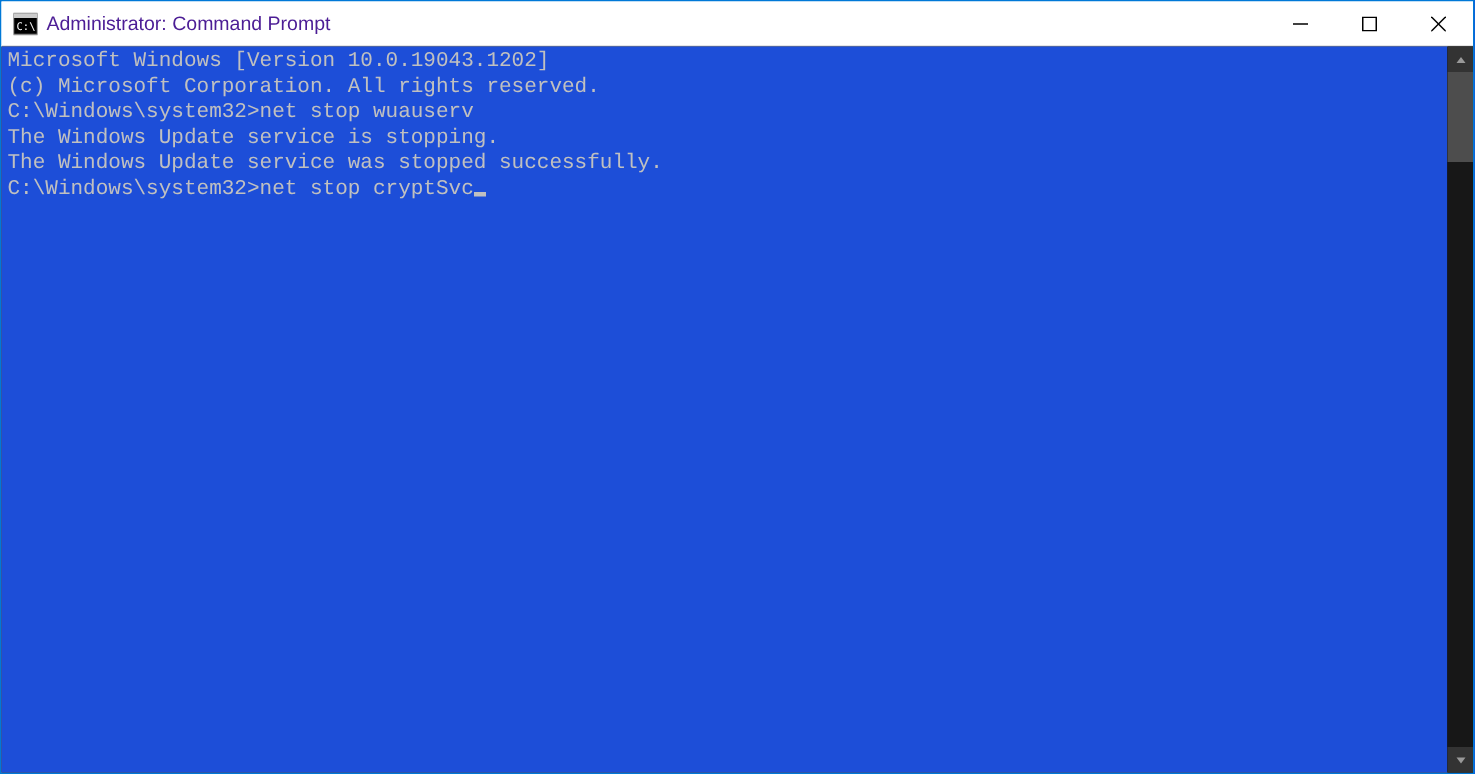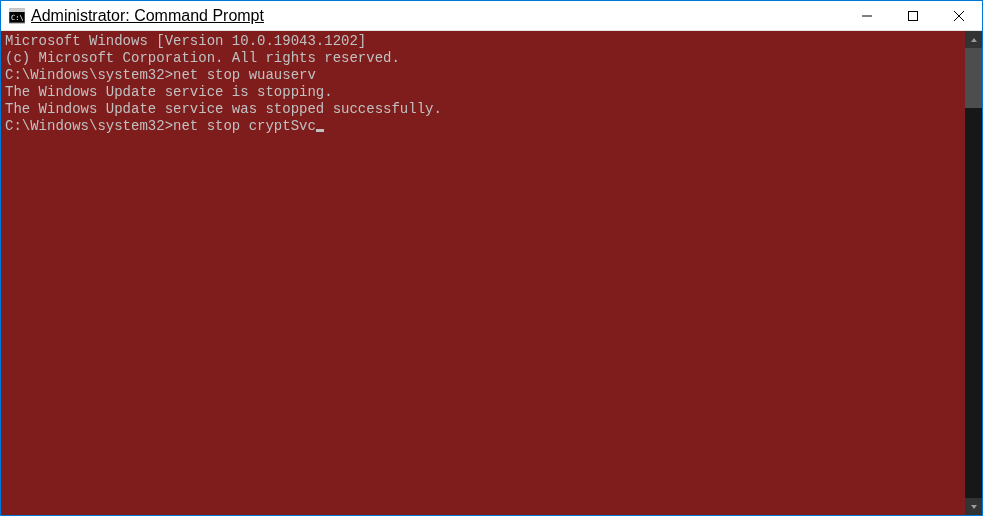--- a/index.html
+++ b/index.html
@@ -35,24 +35,23 @@
       height: 16px;
       margin-left: 8px;
       margin-right: 6px;
       position: relative;
     }
     .titlebar-icon svg {
       width: 16px;
       height: 16px;
     }
     .titlebar-title {
-      font-size: 16px;
-      color: #000000;
+      font-size: 13px;
+      color: #4c1d95;
       flex: 0 0 auto;
-      text-decoration: underline;
     }
     .titlebar-spacer {
       flex: 1;
     }
     .win-controls {
       display: flex;
       height: 100%;
     }
     .win-btn {
       width: 46px;
@@ -67,21 +66,21 @@
       height: 10px;
     }
     .terminal-wrap {
       flex: 1;
       display: flex;
       background: #000;
       position: relative;
     }
     .terminal {
       flex: 1;
-      background: #7f1d1d;
+      background: #1d4ed8;
       color: #c0c0c0;
       font-family: Consolas, "Courier New", monospace;
       font-size: 14px;
       line-height: 17px;
       padding: 2px 0 0 4px;
       white-space: pre;
       overflow: hidden;
     }
     .line {
       display: block;

